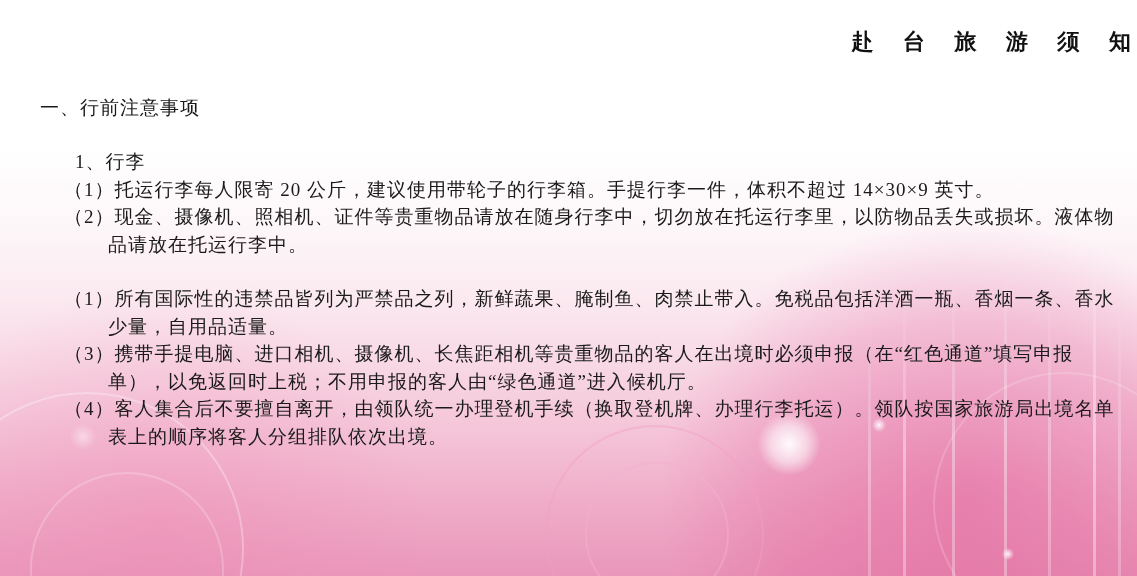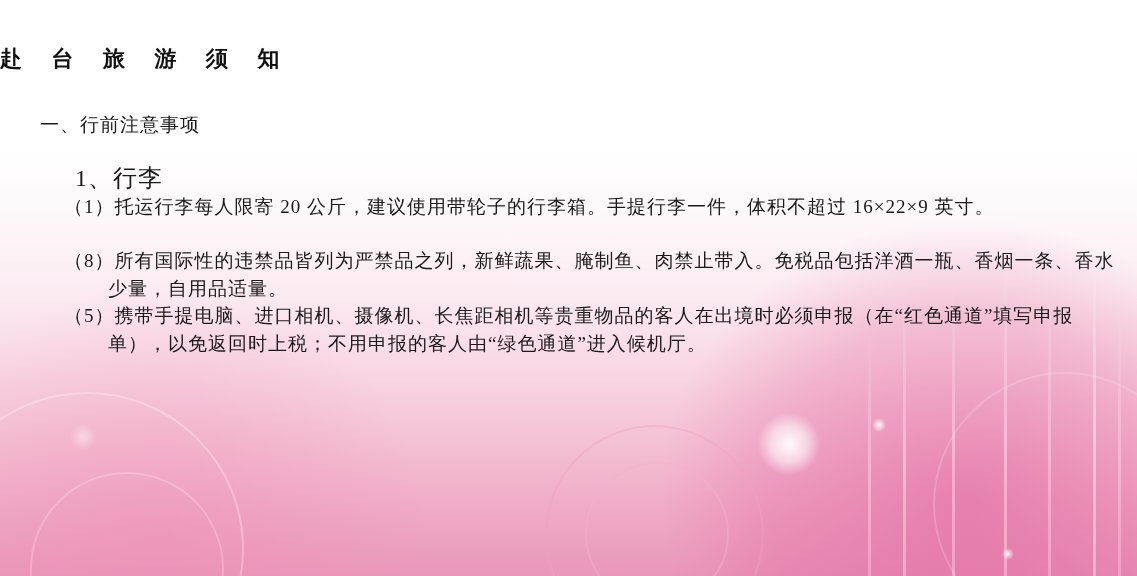--- a/index.html
+++ b/index.html
@@ -40,30 +40,30 @@
   .d3 { left: 70px;  top: 424px; width: 26px; height: 26px; opacity: .5; }
   .ring { position: absolute; border-radius: 50%; border: 2px solid rgba(255,255,255,0.30); }
   .r1 { left: -70px; bottom: -130px; width: 310px; height: 310px; }
   .r2 { left: 30px;  bottom: -90px;  width: 190px; height: 190px; border-color: rgba(255,255,255,0.22); }
   .r3 { left: 545px; top: 425px; width: 215px; height: 215px; border-color: rgba(241,160,196,0.45); }
   .r4 { left: 585px; top: 462px; width: 140px; height: 140px; border-color: rgba(244,175,205,0.5); }
   .r5 { right: -60px; bottom: -60px; width: 260px; height: 260px; border-color: rgba(255,255,255,0.18); }
 
   .content { position: absolute; inset: 0; color: #1a1a1a; }
   .doc-title {
-    margin: 0; text-align: left; padding-top: 44px;
+    margin: 0; text-align: right; padding-top: 27px;
     font-size: 22px; font-weight: bold; color: #111111;
     letter-spacing: 6px; word-spacing: 12px;
   }
   .sec-heading {
     margin: 38px 0 0 40px; font-size: 19px; letter-spacing: 1px;
   }
   .subsection { margin-top: 27px; }
   .sub-heading {
-    margin: 0 0 0 75px; font-size: 24px; letter-spacing: 1px; line-height: 27.5px;
+    margin: 0 0 0 75px; font-size: 19px; letter-spacing: 1px; line-height: 27.5px;
   }
   .item {
     margin: 0 40px 0 64px; width: 1022px;
     font-size: 19px; letter-spacing: 1px; line-height: 27.5px;
     padding-left: 44px; text-indent: -44px;
   }
 </style>
 </head>
 <body>
 
@@ -88,20 +88,22 @@
   <div class="dot d3"></div>
 </div>
 
 <div class="content">
   <h1 class="doc-title">赴 台 旅 游 须 知</h1>
 
   <div class="sec-heading">一、行前注意事项</div>
 
   <div class="subsection">
     <div class="sub-heading">1、行李</div>
-    <p class="item">（1）托运行李每人限寄 20 公斤，建议使用带轮子的行李箱。手提行李一件，体积不超过 16×22×9 英寸。</p>
+    <p class="item">（1）托运行李每人限寄 20 公斤，建议使用带轮子的行李箱。手提行李一件，体积不超过 14×30×9 英寸。</p>
+    <p class="item">（2）现金、摄像机、照相机、证件等贵重物品请放在随身行李中，切勿放在托运行李里，以防物品丢失或损坏。液体物品请放在托运行李中。</p>
   </div>
 
   <div class="subsection">
-    <p class="item">（8）所有国际性的违禁品皆列为严禁品之列，新鲜蔬果、腌制鱼、肉禁止带入。免税品包括洋酒一瓶、香烟一条、香水少量，自用品适量。</p>
-    <p class="item">（5）携带手提电脑、进口相机、摄像机、长焦距相机等贵重物品的客人在出境时必须申报（在“红色通道”填写申报单），以免返回时上税；不用申报的客人由“绿色通道”进入候机厅。</p>
+    <p class="item">（1）所有国际性的违禁品皆列为严禁品之列，新鲜蔬果、腌制鱼、肉禁止带入。免税品包括洋酒一瓶、香烟一条、香水少量，自用品适量。</p>
+    <p class="item">（3）携带手提电脑、进口相机、摄像机、长焦距相机等贵重物品的客人在出境时必须申报（在“红色通道”填写申报单），以免返回时上税；不用申报的客人由“绿色通道”进入候机厅。</p>
+    <p class="item">（4）客人集合后不要擅自离开，由领队统一办理登机手续（换取登机牌、办理行李托运）。领队按国家旅游局出境名单表上的顺序将客人分组排队依次出境。</p>
   </div>
 </div>
 
 </body></html>

